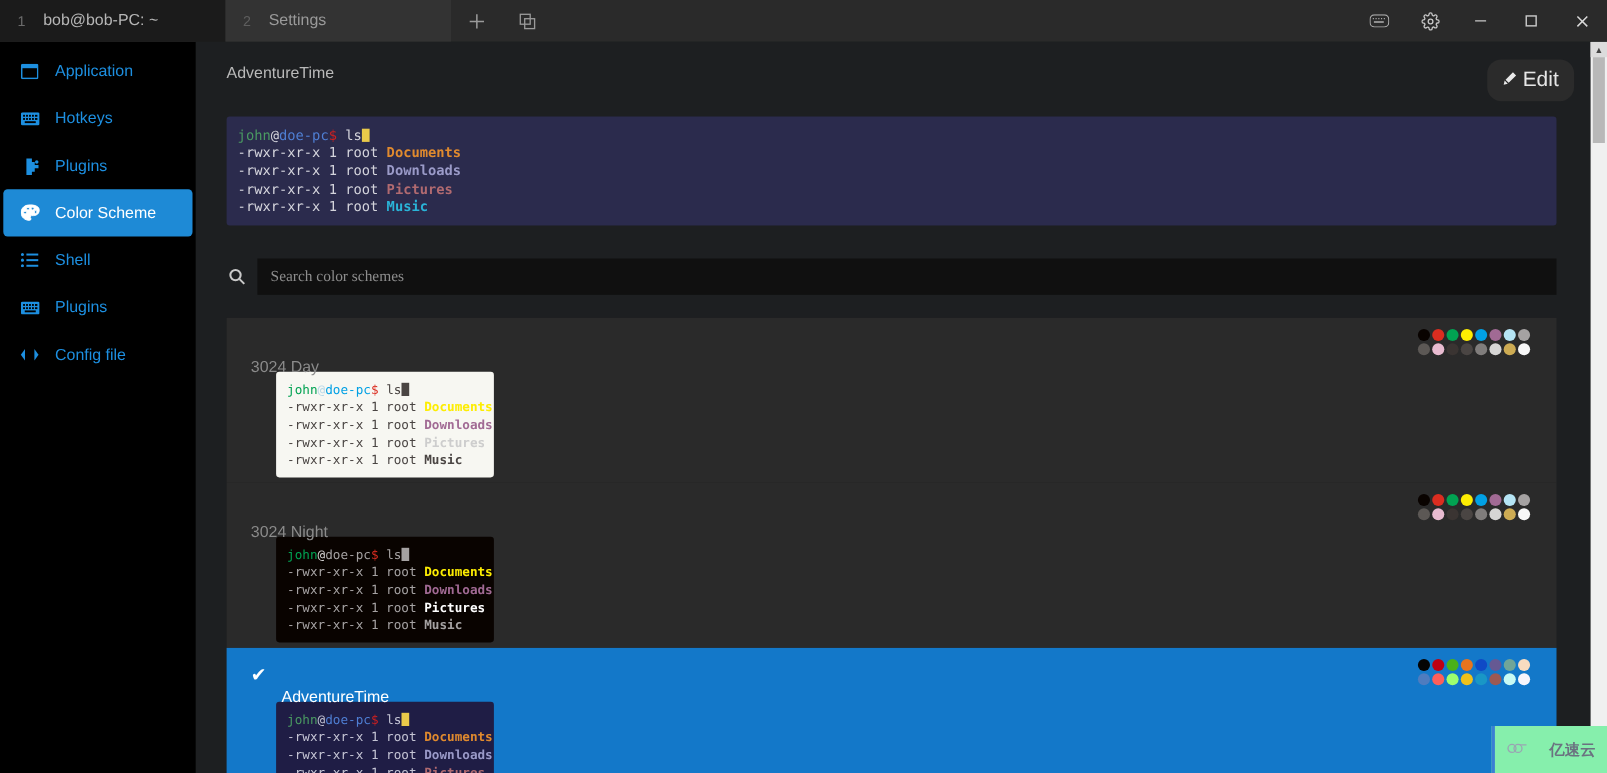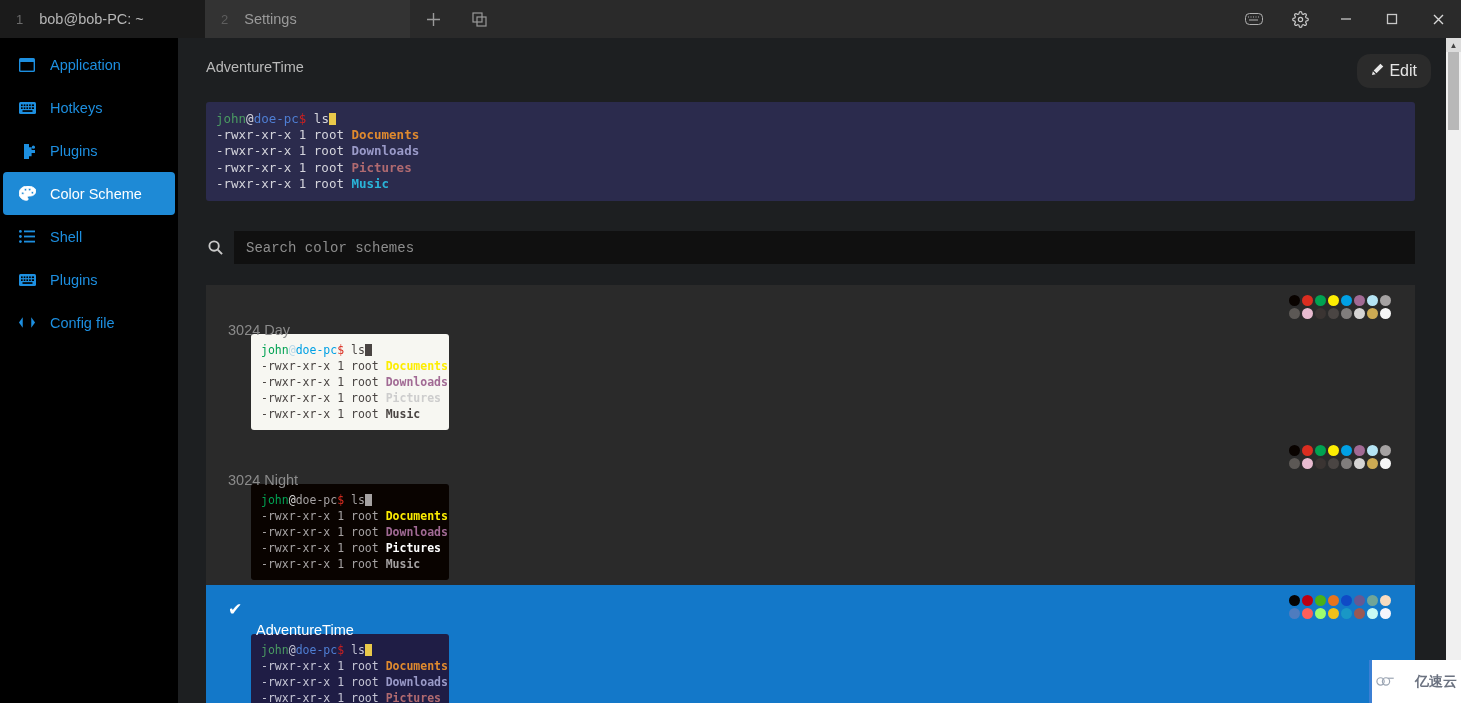--- a/index.html
+++ b/index.html
@@ -74,21 +74,21 @@
   }
 
   .top-row {
     display:flex; align-items:flex-start; justify-content:space-between;
     padding: 16px 30px 0 28px;
   }
   .scheme-title { color: #b9b9b9; font-size: 14.5px; padding-top: 5px; }
   .edit-btn {
     background: #2b2b2b; color: #e6e6e6;
     border: none; border-radius: 13px;
-    font-size: 16px; padding: 8px 14px;
+    font-size: 19px; padding: 8px 14px;
     display: flex; align-items: center; gap: 5px;
     cursor: pointer; font-family: "Liberation Sans", sans-serif;
   }
 
   
   .term {
     font-family: "DejaVu Sans Mono", monospace;
     font-size: 11.5px;
     line-height: 16px;
     padding: 8px 10px;
@@ -108,21 +108,21 @@
     display: flex; align-items: center;
     margin: 30px 46px 0 28px;
     gap: 10px;
   }
   .search-icon { color: #c9c9c9; width: 18px; display:flex; justify-content:center;}
   .search-input {
     flex: 1; height: 33px;
     background: #101010; border: none;
     color: #cfcfcf; font-size: 14px;
     padding: 0 12px;
-    font-family: Liberation Mono, monospace;
+    font-family: Liberation Serif, serif;
     outline: none;
   }
   .search-input::placeholder { color: #8d8d8d; }
 
   
   .scheme-list { margin: 21px 46px 0 28px; }
   .scheme-row {
     background: #2a2a2a;
     position: relative;
     padding: 13px 0 0 0;
@@ -161,22 +161,22 @@
     display:flex; align-items:center; justify-content:center; font-size:8px;
   }
   .vscroll .thumb {
     position: absolute; top: 14px; left: 2px;
     width: 11px; height: 78px; background: #b8b8b8;
   }
 
   
   .watermark {
     position: absolute; right: 0; bottom: 0;
-    width: 92px; height: 43px;
-    background: #ffffff;
+    width: 105px; height: 43px;
+    background: #86efac;
     display: flex; align-items: center; justify-content: center;
     gap: 19px;
     border-left: 3px solid #3b7fd4;
   }
   .watermark .wm-text { color: #6b7280; font-size: 14px; font-weight: bold; }
   .watermark .wm-ico { color: #9aa4b2; font-size: 15px; }
 </style>
 </head>
 <body>
 

